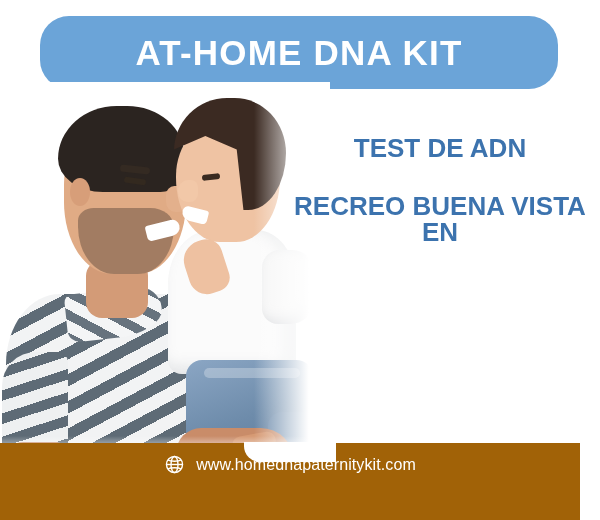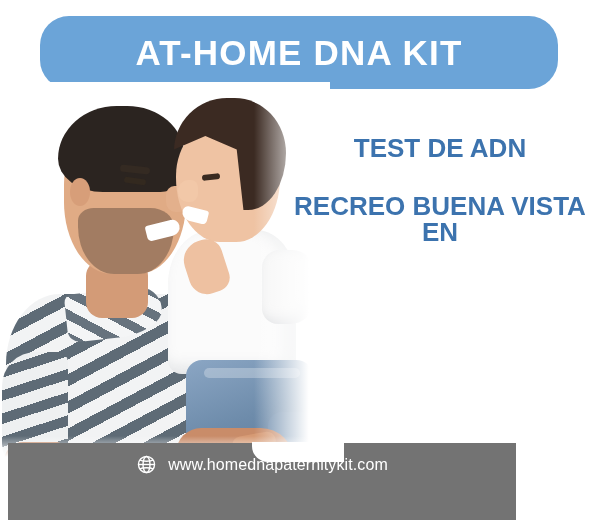--- a/index.html
+++ b/index.html
@@ -353,25 +353,25 @@
     line-height: 1;
     white-space: nowrap;
   }
   .headline-line.l1 { font-size: 26px; margin-bottom: 32px; }
   .headline-line.l2 { font-size: 26px; margin-bottom: 32px; }
   .headline-line.l3 { font-size: 26px; }
 
   
   .footer {
     position: absolute;
-    left: 8px;
+    left: 0;
     top: 443px;
-    width: 508px;
+    width: 580px;
     height: 77px;
-    background: #737373;
+    background: #a16207;
   }
   .footer-notch {
     position: absolute;
     left: 244px;
     top: -1px;
     width: 92px;
     height: 20px;
     background: #ffffff;
     border-bottom-left-radius: 16px;
   }

